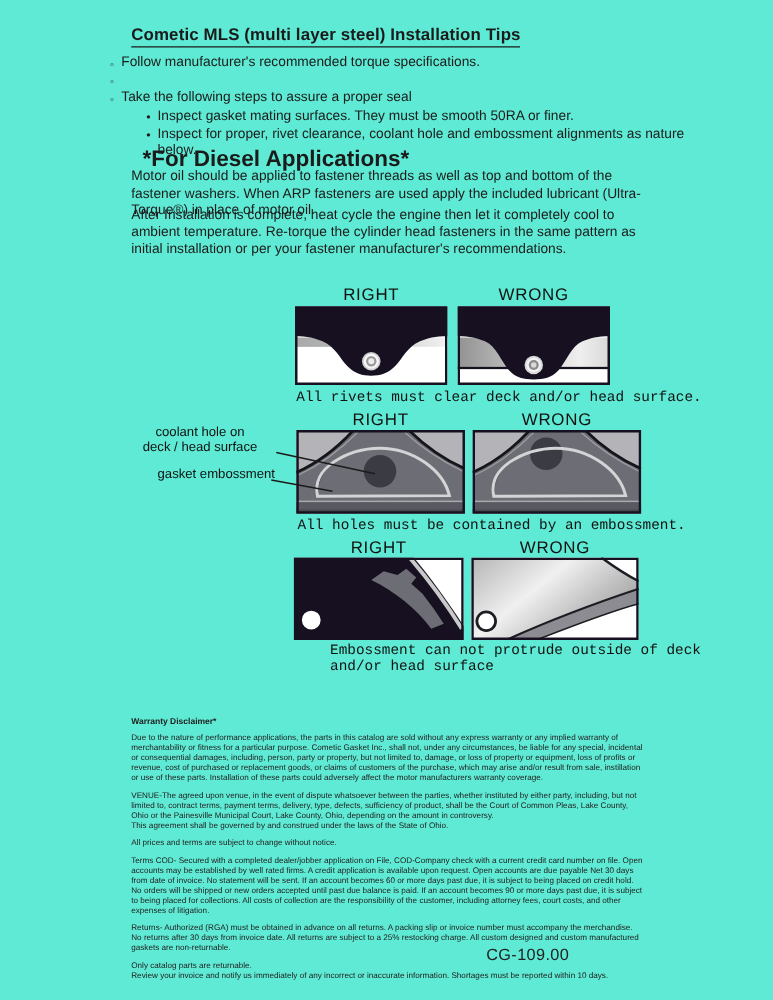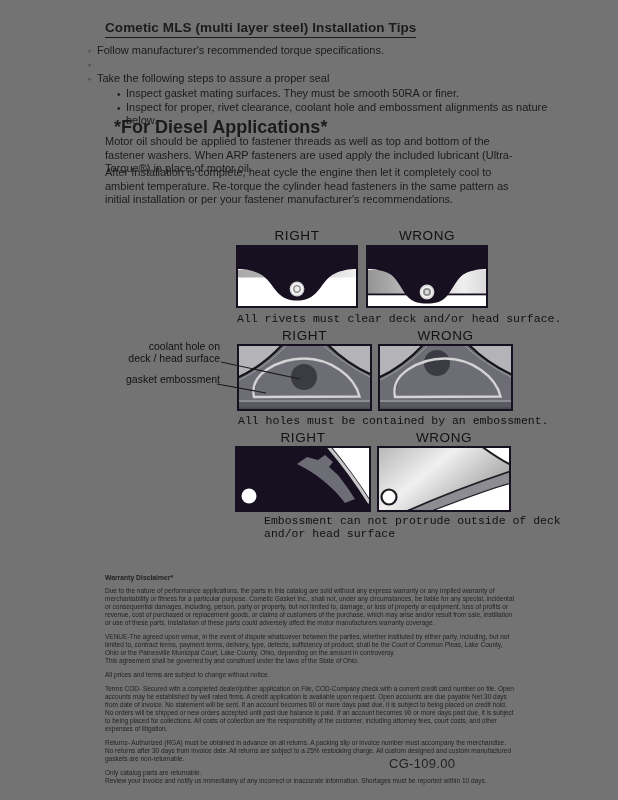--- a/index.html
+++ b/index.html
@@ -1,17 +1,17 @@
 <!DOCTYPE html>
 <html><head>
 <meta charset="utf-8">
 <style>
   html,body{margin:0;padding:0;background:#ffffff;}
   #page{
-    position:relative;width:618px;height:800px;background:#737373;
+    position:relative;width:618px;height:800px;background:#5eead4;
     font-family:"Liberation Sans", sans-serif;color:#1b1b1b;overflow:hidden;
   }
   .abs{position:absolute;}
   
   #title{
     left:105px;top:20px;font-size:13.5px;font-weight:bold;letter-spacing:.1px;
     border-bottom:1.6px solid #1b1b1b;padding-bottom:2px;white-space:nowrap;
   }
   
   #bullets{left:88px;top:44px;font-size:11px;line-height:13.2px;width:480px;}
@@ -144,21 +144,21 @@
     <path d="M87,2 C99,13 117,25 133,33" fill="none" stroke="#9d9da4" stroke-width="1"></path>
     <rect x="0" y="56.5" width="135" height="1.3" fill="#a8a8ad"></rect>
     <rect x="0" y="57.8" width="135" height="9.2" fill="#595962"></rect>
     <rect x="0" y="63.5" width="135" height="3" fill="#4a4a52"></rect>
     <circle cx="59" cy="19" r="13" fill="#3b3b44"></circle>
     <path d="M17,50 C16,42 20,33 28,27" fill="none" stroke="#1c1c22" stroke-width="2"></path>
     <path d="M17,53 C15,43 19,33 30,25.5 C42,17.5 55,14.5 67,14.5 C80,14.5 93,19 103,26 C113,33 120,42 122.5,52.5 L17,53 Z" fill="none" stroke="#d4d4d6" stroke-width="2.4"></path>
     <rect x="1" y="1" width="133" height="65" fill="none" stroke="#161020" stroke-width="2"></rect>
   </svg>
 
-  <div class="abs ann" style="left: 100px; top: 341px; width: 120px; white-space: pre-line;">coolant hole on
+  <div class="abs ann" style="left: 100px; top: 341px; width: 120px; white-space: pre-line; text-align: center;">coolant hole on
 deck / head surface</div>
   <div class="abs ann" style="left: 100px; top: 374px; width: 120px; white-space: pre-line;">gasket embossment</div>
 
   <svg class="abs" style="left:210px;top:355px;pointer-events:none;" width="120" height="45" viewBox="0 0 120 45">
     <line x1="11" y1="7" x2="90" y2="24" stroke="#1b1b1b" stroke-width="1.1"></line>
     <line x1="7" y1="29" x2="56" y2="38" stroke="#1b1b1b" stroke-width="1.1"></line>
   </svg>
 
   <div class="abs cap" style="left:238px;top:414px;">All holes must be contained by an embossment.</div>
 

